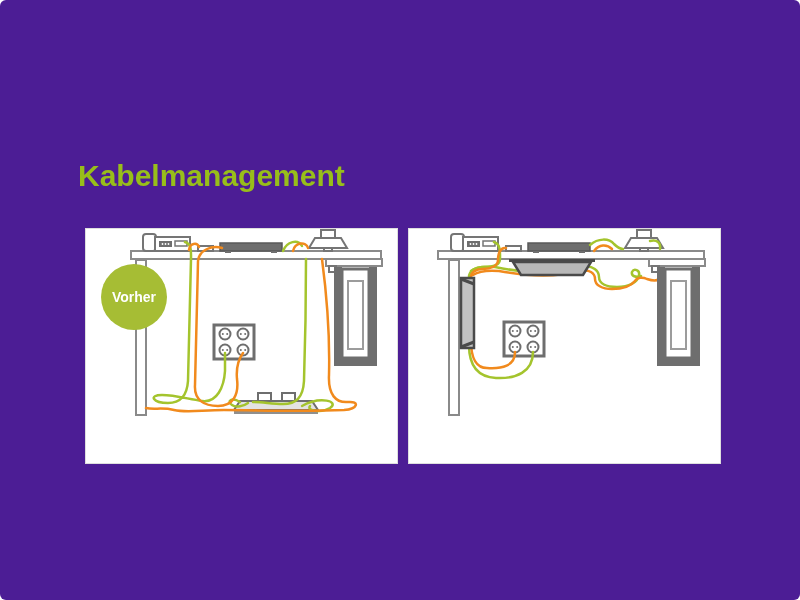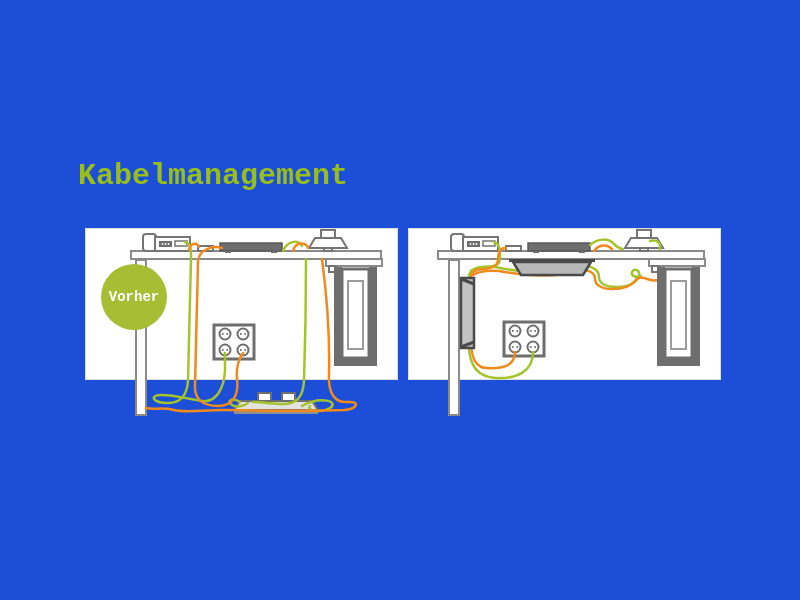--- a/index.html
+++ b/index.html
@@ -4,25 +4,25 @@
 <style>
   :root{
     --title-green:#98be1a;
     --badge-green:#a6bd34;
     --cable-green:#a4c42d;
     --cable-orange:#f18a1d;
     --outline:#6e6e6e;
     --panel-border:#dedede;
   }
   html,body{margin:0;padding:0;background:#fff;}
-  .canvas{position:relative;width:800px;height:600px;background:#1d4ed8;overflow:hidden;
-          font-family:Liberation Mono, monospace;}
+  .canvas{position:relative;width:800px;height:600px;background:#4c1d95;overflow:hidden;
+          font-family:Liberation Sans, sans-serif;border-radius:6px;}
   .title{position:absolute;left:78px;top:161px;margin:0;font-size:30px;line-height:1;
          font-weight:bold;color:var(--title-green);}
-  .panel{position:absolute;top:228px;width:313px;height:152px;background:#fff;
+  .panel{position:absolute;top:228px;width:313px;height:236px;background:#fff;
          border:1px solid var(--panel-border);box-sizing:border-box;margin:0;padding:0;}
   .panel-before{left:85px;}
   .panel-after{left:408px;}
   .illu{display:block;}
   .badge{position:absolute;width:66px;height:66px;border-radius:50%;
          background:var(--badge-green);color:#fff;font-weight:bold;font-size:14px;
          display:flex;align-items:center;justify-content:center;text-align:center;}
   .badge-before{left:15px;top:35px;}
   .badge-after{left:173px;top:97px;}
 </style>

